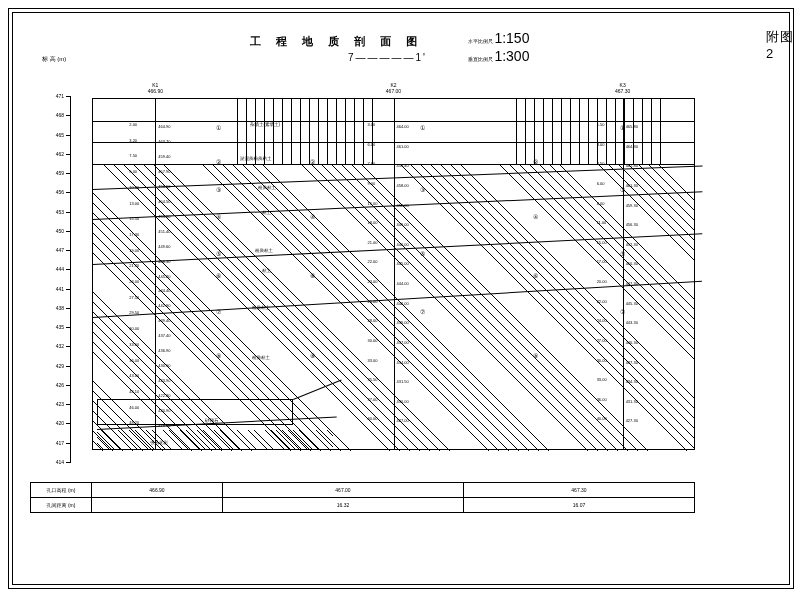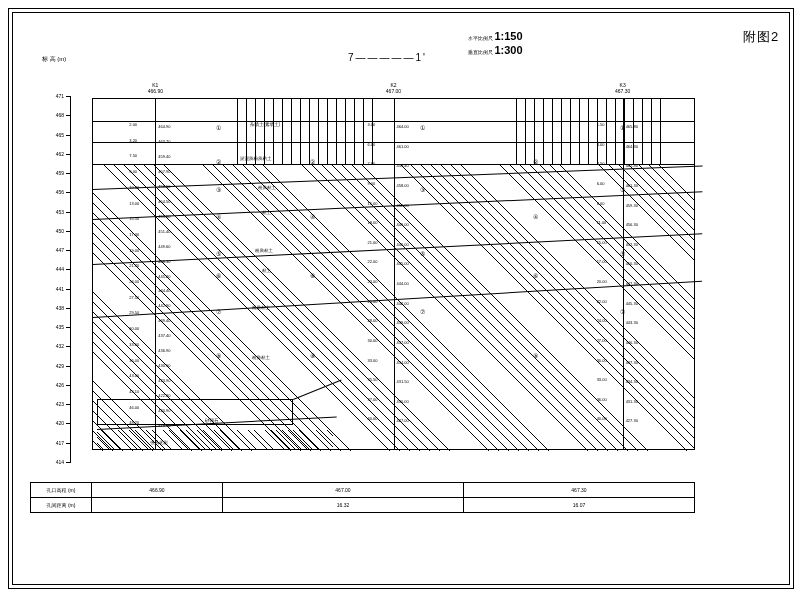--- a/index.html
+++ b/index.html
@@ -5,21 +5,21 @@
   html,body{margin:0;padding:0;background:#ffffff;}
   body{width:800px;height:595px;font-family:"Liberation Sans",sans-serif;color:#000;}
   #sheet{position:relative;width:800px;height:595px;overflow:hidden;background:#fff;}
 
   .frame{position:absolute;left:8px;top:8px;width:784px;height:579px;border:1px solid #000;}
   .frame2{position:absolute;left:12px;top:12px;width:776px;height:571px;border:1px solid #000;}
 
   .ttl{position:absolute;font-weight:bold;letter-spacing:6px;font-size:11px;}
   .sub{position:absolute;font-size:10px;letter-spacing:2px;}
   .scale{position:absolute;font-size:5px;line-height:1.25;}
-  .scalebig{font-size:11px;font-weight:bold;margin-top:21px;}
+  .scalebig{font-size:14px;font-weight:normal;margin-top:21px;}
   .corner{position:absolute;font-size:13px;letter-spacing:1px;}
 
   .axis-label{position:absolute;font-size:6px;}
   .tick-lbl{position:absolute;font-size:5px;text-align:right;width:16px;}
   .tick-line{position:absolute;background:#000;height:1px;}
 
   .plot{position:absolute;border:1px solid #000;box-sizing:border-box;}
 
   .bh{position:absolute;width:1px;background:#000;}
   .bh-cap{position:absolute;font-size:5px;text-align:center;width:46px;line-height:1.25;}
@@ -43,22 +43,23 @@
   .vline{position:absolute;width:1px;background:#000;}
   .hline{position:absolute;height:1px;background:#000;}
 </style>
 </head>
 <body>
 
 <div id="sheet">
   <div class="frame"></div>
   <div class="frame2"></div>
 
+  <div class="ttl" style="left:250px;top:34px;">工 程 地 质 剖 面 图</div>
   <div class="sub" style="left:348px;top:52px;">7—————1'</div>
-  <div class="corner" style="left:712px;top:28px;padding-left:31px;">附图2</div>
+  <div class="corner" style="left:735px;top:28px;padding-left:31px;">附图2</div>
 
   <div class="scale" style="left:468px;top:30px;">
     <div><span>水平比例尺</span>
       <span class="scalebig">1:150</span></div>
     <div><span>垂直比例尺</span>
       <span class="scalebig">1:300</span></div>
   </div>
 
   <div class="axis-label" style="left:42px;top:55px;">标 高 (m)</div>
   <div class="vline" style="left:70px;top:96px;height:366px;"></div>

